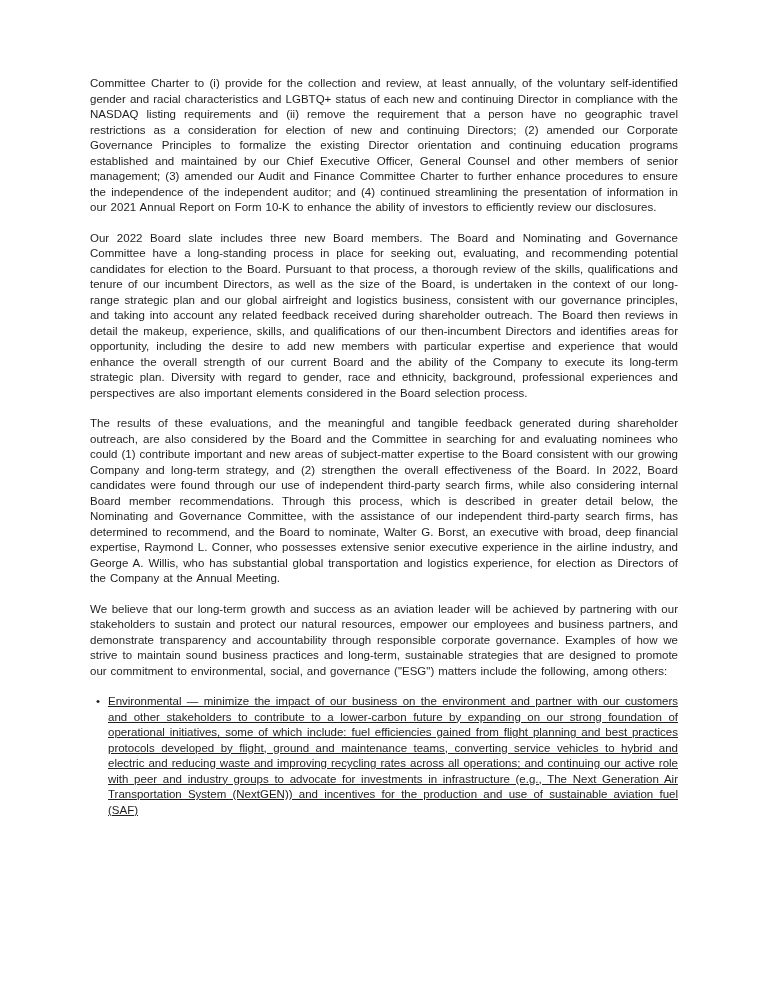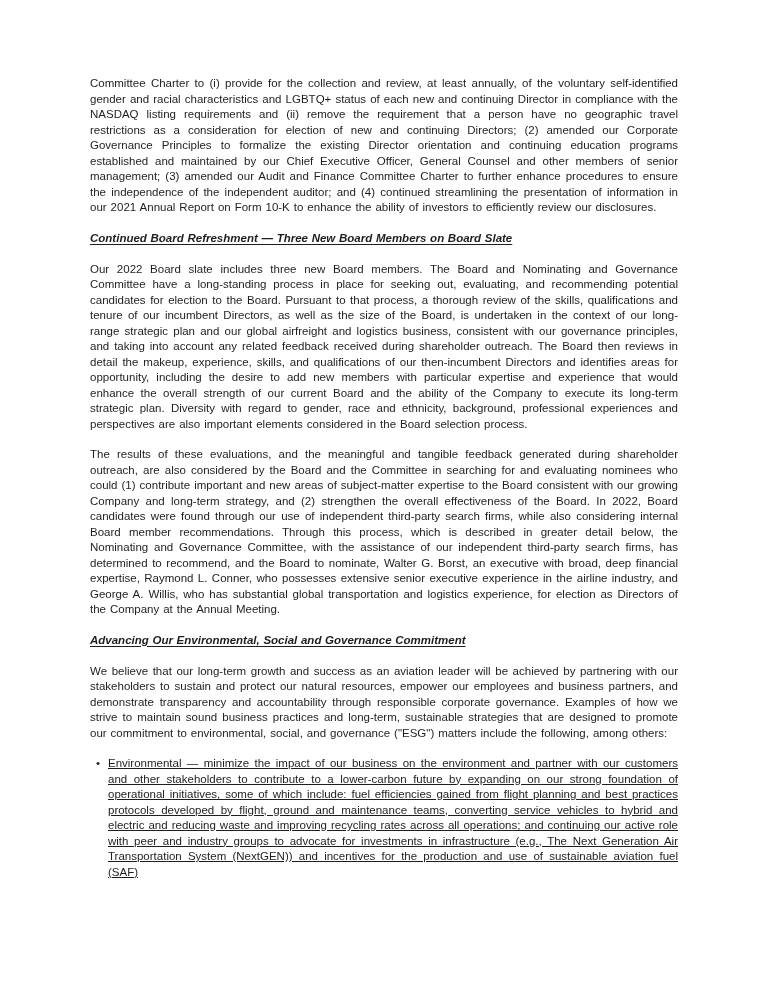--- a/index.html
+++ b/index.html
@@ -60,27 +60,25 @@
     text-decoration: underline;
   }
 </style>
 </head>
 <body>
 
 <div class="page">
 
   <p class="para">Committee Charter to (i) provide for the collection and review, at least annually, of the voluntary self-identified gender and racial characteristics and LGBTQ+ status of each new and continuing Director in compliance with the NASDAQ listing requirements and (ii) remove the requirement that a person have no geographic travel restrictions as a consideration for election of new and continuing Directors; (2) amended our Corporate Governance Principles to formalize the existing Director orientation and continuing education programs established and maintained by our Chief Executive Officer, General Counsel and other members of senior management; (3) amended our Audit and Finance Committee Charter to further enhance procedures to ensure the independence of the independent auditor; and (4) continued streamlining the presentation of information in our 2021 Annual Report on Form 10-K to enhance the ability of investors to efficiently review our disclosures.</p>
 
-  <h2 class="heading">Continued Board Refreshment — Three New Board Members on Board Slate</h2>
 
   <p class="para">Our 2022 Board slate includes three new Board members. The Board and Nominating and Governance Committee have a long-standing process in place for seeking out, evaluating, and recommending potential candidates for election to the Board. Pursuant to that process, a thorough review of the skills, qualifications and tenure of our incumbent Directors, as well as the size of the Board, is undertaken in the context of our long-range strategic plan and our global airfreight and logistics business, consistent with our governance principles, and taking into account any related feedback received during shareholder outreach. The Board then reviews in detail the makeup, experience, skills, and qualifications of our then-incumbent Directors and identifies areas for opportunity, including the desire to add new members with particular expertise and experience that would enhance the overall strength of our current Board and the ability of the Company to execute its long-term strategic plan. Diversity with regard to gender, race and ethnicity, background, professional experiences and perspectives are also important elements considered in the Board selection process.</p>
 
   <p class="para">The results of these evaluations, and the meaningful and tangible feedback generated during shareholder outreach, are also considered by the Board and the Committee in searching for and evaluating nominees who could (1) contribute important and new areas of subject-matter expertise to the Board consistent with our growing Company and long-term strategy, and (2) strengthen the overall effectiveness of the Board. In 2022, Board candidates were found through our use of independent third-party search firms, while also considering internal Board member recommendations. Through this process, which is described in greater detail below, the Nominating and Governance Committee, with the assistance of our independent third-party search firms, has determined to recommend, and the Board to nominate, Walter G. Borst, an executive with broad, deep financial expertise, Raymond L. Conner, who possesses extensive senior executive experience in the airline industry, and George A. Willis, who has substantial global transportation and logistics experience, for election as Directors of the Company at the Annual Meeting.</p>
 
-  <h2 class="heading">Advancing Our Environmental, Social and Governance Commitment</h2>
 
   <p class="para">We believe that our long-term growth and success as an aviation leader will be achieved by partnering with our stakeholders to sustain and protect our natural resources, empower our employees and business partners, and demonstrate transparency and accountability through responsible corporate governance. Examples of how we strive to maintain sound business practices and long-term, sustainable strategies that are designed to promote our commitment to environmental, social, and governance ("ESG") matters include the following, among others:</p>
 
   <div class="bullet-item">
     <span class="bullet-marker">•</span>
     <span class="bullet-text">Environmental — minimize the impact of our business on the environment and partner with our customers and other stakeholders to contribute to a lower-carbon future by expanding on our strong foundation of operational initiatives, some of which include: fuel efficiencies gained from flight planning and best practices protocols developed by flight, ground and maintenance teams, converting service vehicles to hybrid and electric and reducing waste and improving recycling rates across all operations; and continuing our active role with peer and industry groups to advocate for investments in infrastructure (e.g., The Next Generation Air Transportation System (NextGEN)) and incentives for the production and use of sustainable aviation fuel (SAF)</span>
   </div>
 
 </div>
 

